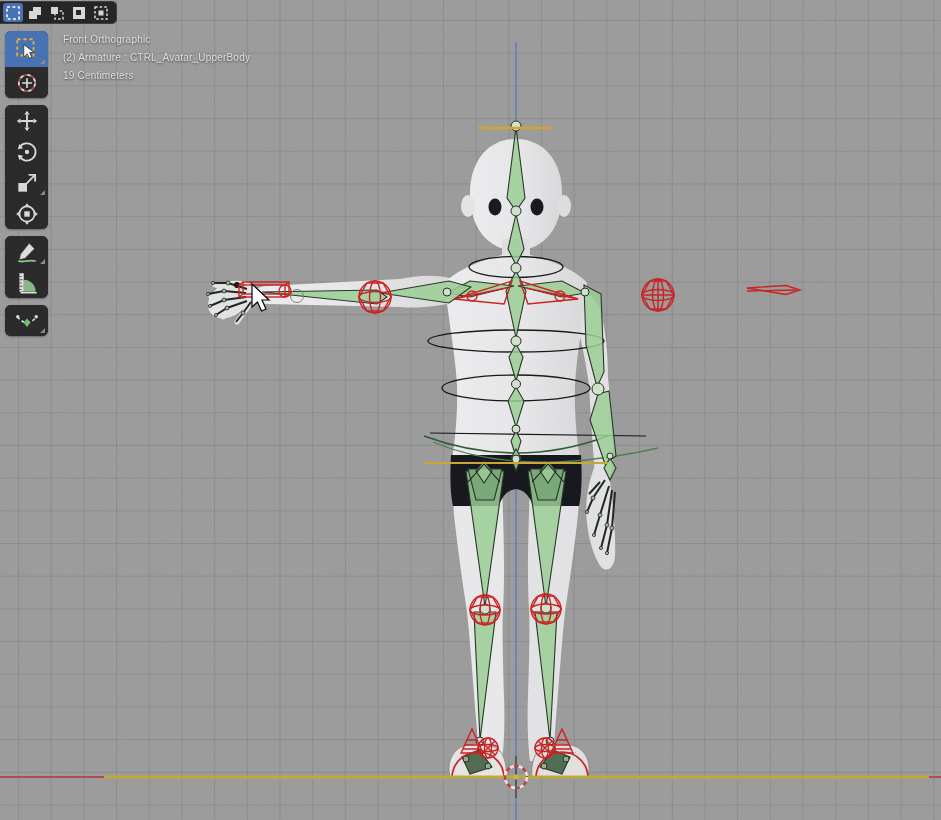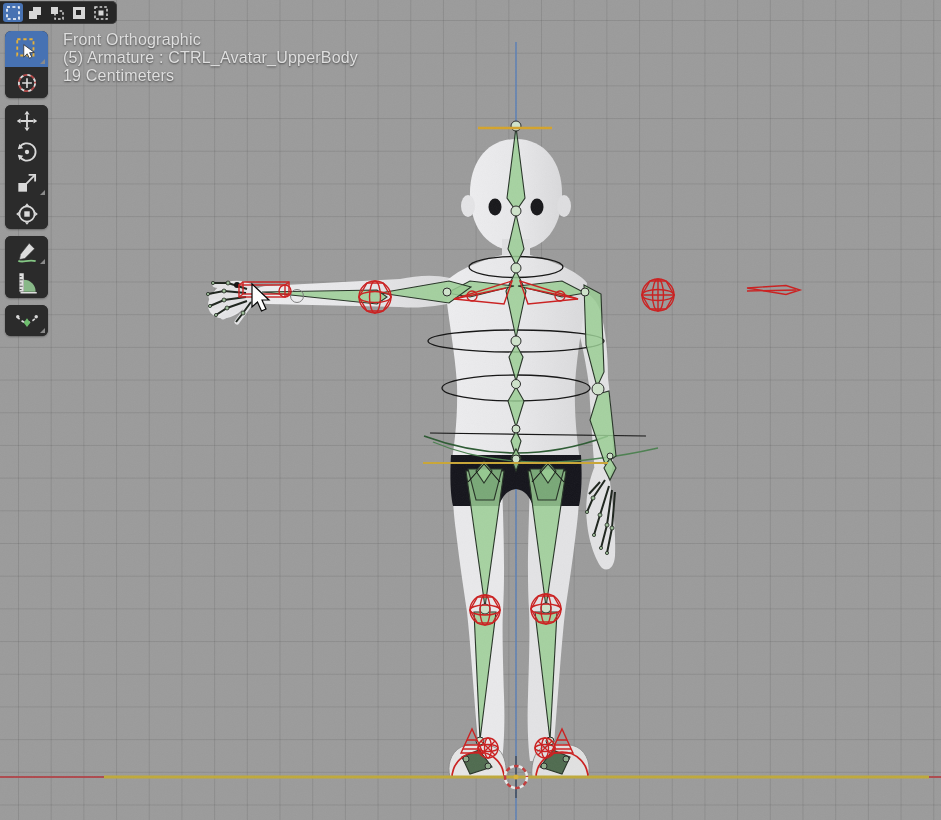--- a/index.html
+++ b/index.html
@@ -30,21 +30,21 @@
   .tool-btn.tall{height:36px;}
   .tool-btn.active{background:#4772b3;}
   .tool-btn .subtool:after{
     content:"";position:absolute;right:3px;bottom:3px;
     border-left:5px solid transparent;border-bottom:5px solid #8a8a8a;
     width:0;height:0;
   }
   
   .overlay-text{
     position:absolute;left:63px;top:31px;z-index:4;color:#dfdfdf;
-    font-size:16px;line-height:18px;letter-spacing:.2px;
+    font-size:10px;line-height:18px;letter-spacing:.2px;
     text-shadow:0 1px 2px rgba(0,0,0,.55);white-space:nowrap;
   }
 </style>
 </head>
 <body>
 
 <div class="viewport">
 
   <svg class="scene" width="941" height="820" viewBox="0 0 941 820">
     <defs>
@@ -386,17 +386,17 @@
             <circle cx="20.5" cy="8" r="1.6" fill="#d8d8d8"></circle>
           <path d="M12,9.5 L15,13.5 L12,17.5 L9,13.5 Z" fill="#6fbf6f"></path>
         </svg>
         <span class="subtool"></span>
       </div>
     </div>
   </div>
 
   <div class="overlay-text">
     <div>Front Orthographic</div>
-    <div>(5) Armature : CTRL_Avatar_UpperBody</div>
+    <div>(2) Armature : CTRL_Avatar_UpperBody</div>
     <div>19 Centimeters</div>
   </div>
 
 </div>
 
 </body></html>

